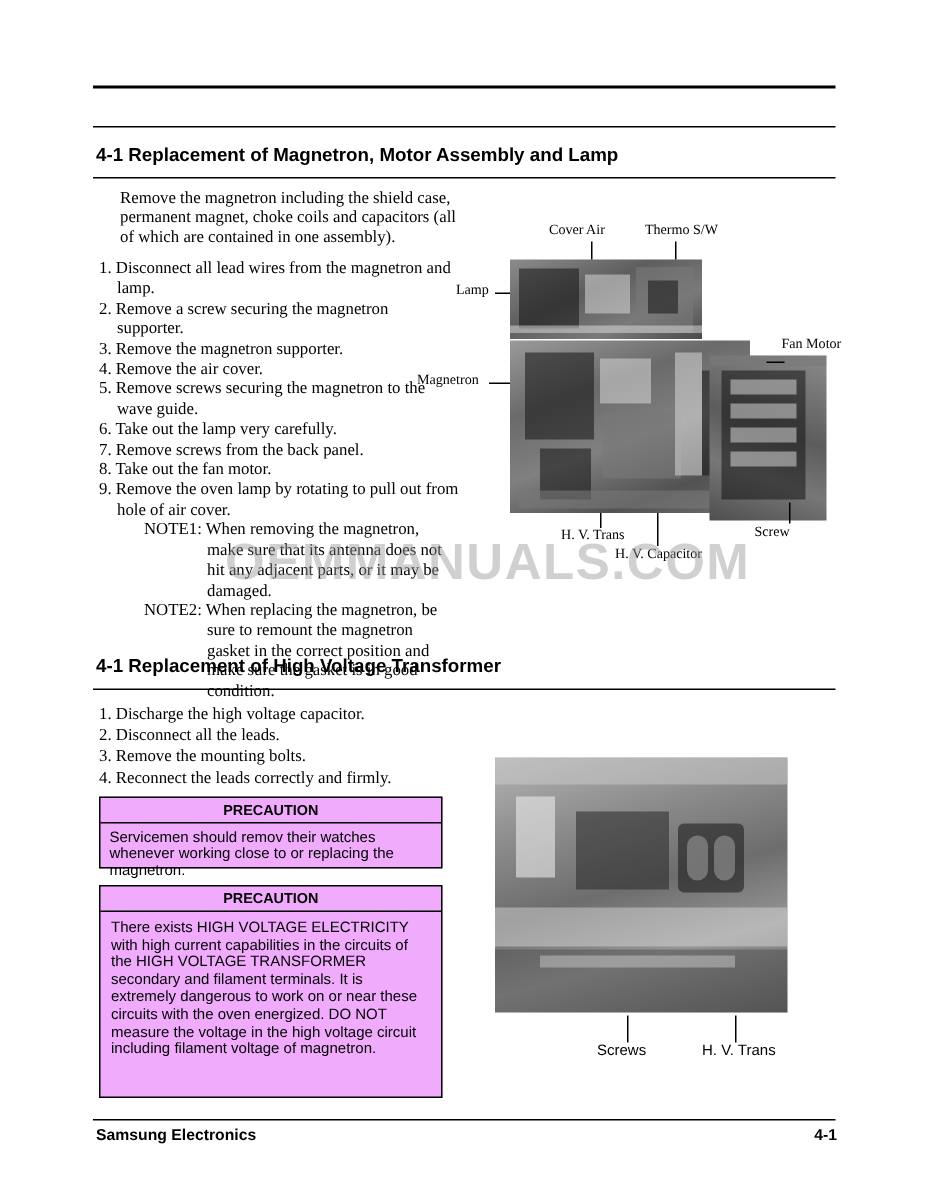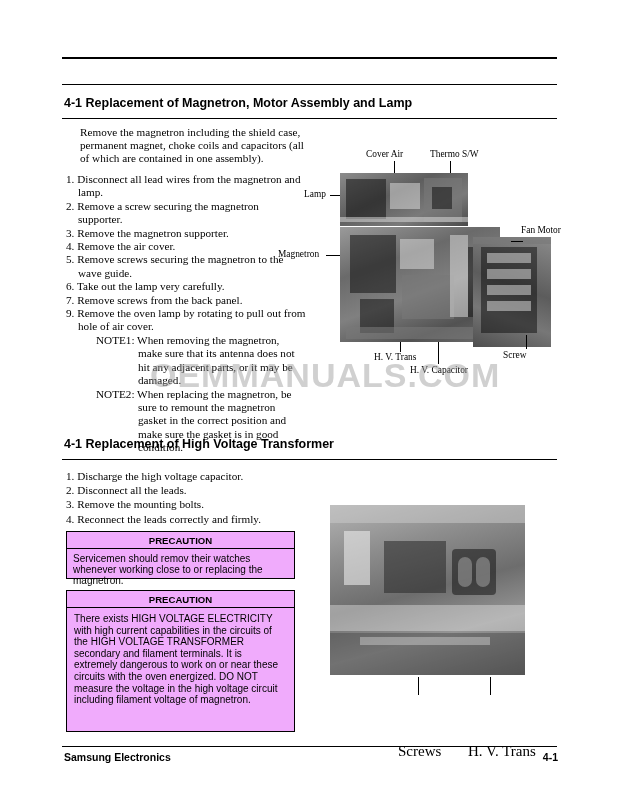--- a/index.html
+++ b/index.html
@@ -220,24 +220,23 @@
     height: 220px;
   }
   .fig2 .photo-main {
     position: absolute;
     left: 0; top: 0; width: 195px; height: 170px;
     background: linear-gradient(165deg,#b4b4b4 0%,#8e8e8e 25%,#6d6d6d 50%,#959595 72%,#5f5f5f 100%);
     overflow: hidden;
   }
   .fig2 .lbl {
     position: absolute;
-    font-family: Liberation Serif, serif;
-    font-size: 15px;
+    font-family: Liberation Sans, sans-serif;
+    font-size: 10px;
     white-space: nowrap;
-    margin-top: 48px;
   }
   .fig2 .lead { position: absolute; background: #000; }
 
   
   .watermark {
     position: absolute;
     left: 150px;
     top: 356px;
     font-family: "Liberation Sans", sans-serif;
     font-size: 34px;
@@ -262,20 +261,21 @@
   <div class="intro-para">Remove the magnetron including the shield case, permanent magnet, choke coils and capacitors (all of which are contained in one assembly).</div>
 
   <div class="steps">
     <span class="step">1. Disconnect all lead wires from the magnetron and lamp.</span>
     <span class="step">2. Remove a screw securing the magnetron supporter.</span>
     <span class="step">3. Remove the magnetron supporter.</span>
     <span class="step">4. Remove the air cover.</span>
     <span class="step">5. Remove screws securing the magnetron to the wave guide.</span>
     <span class="step">6. Take out the lamp very carefully.</span>
     <span class="step">7. Remove screws from the back panel.</span>
+    <span class="step">8. Take out the fan motor.</span>
     <span class="step">9. Remove the oven lamp by rotating to pull out from hole of air cover.</span>
     <span class="note">NOTE1: When removing the magnetron, make sure that its antenna does not hit any adjacent parts, or it may be damaged.</span>
     <span class="note">NOTE2: When replacing the magnetron, be sure to remount the magnetron gasket in the correct position and make sure the gasket is in good condition.</span>
   </div>
 
   <div class="fig1">
 
     <div class="photo ph-a">
       <div class="blk" style="left:6px;top:6px;width:40px;height:40px;"></div>
       <div class="lt" style="left:50px;top:10px;width:30px;height:26px;"></div>

